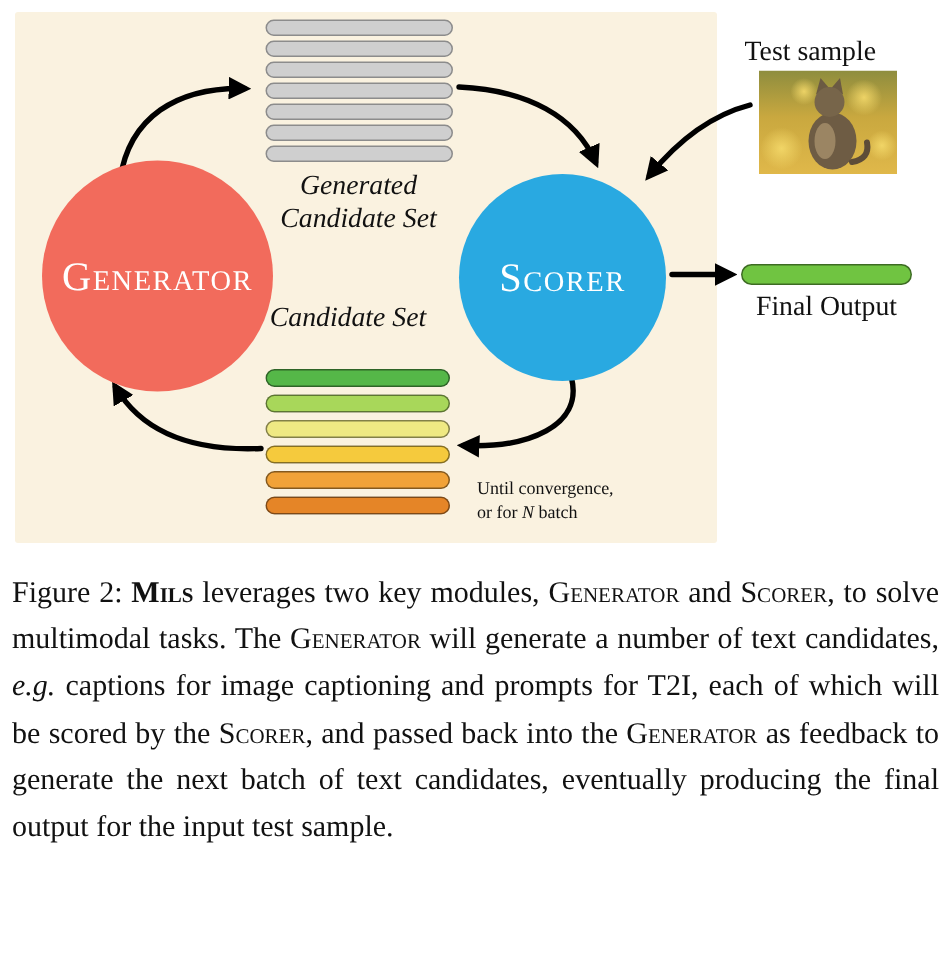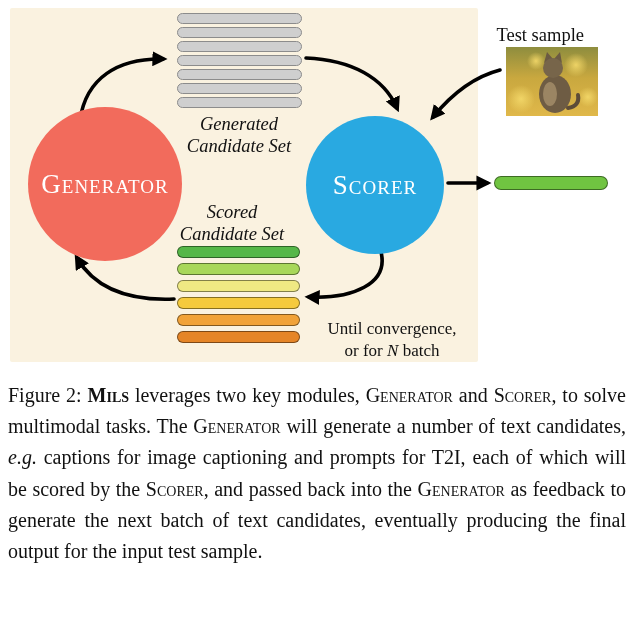--- a/index.html
+++ b/index.html
@@ -26,22 +26,22 @@
   .set-label{position:absolute;text-align:center;font-size:18.5px;line-height:1.18;z-index:2;font-style:italic;}
   .generated-label{left:159px;top:114px;width:160px;}
   .scored-label{left:152px;top:202px;width:160px;}
 
   .test-sample-label{position:absolute;left:462px;top:25px;width:122px;text-align:right;font-size:18.5px;z-index:2;}
   .cat{position:absolute;left:506px;top:47px;width:92px;height:69px;z-index:2;}
   .final-output-bar{position:absolute;left:494px;top:176px;width:114px;height:14px;border-radius:7px;
                     border:1.5px solid rgba(0,0,0,0.45);box-sizing:border-box;z-index:2;}
   .final-output-label{position:absolute;left:484px;top:195px;width:134px;text-align:center;font-size:18.5px;z-index:2;}
 
-  .conv-note{position:absolute;left:318px;top:318px;width:148px;text-align:center;
-             font-size:17px;line-height:1.3;z-index:2;}
+  .conv-note{position:absolute;left:318px;top:318px;width:148px;text-align:left;
+             font-size:12px;line-height:1.3;z-index:2;}
 
   
   .caption{position:absolute;left:8px;top:380px;width:618px;margin:0;
            font-size:20px;line-height:1.56;text-align:justify;z-index:2;}
   .seg-smallcaps{font-variant:small-caps;}
   .seg-bold-smallcaps{font-variant:small-caps;font-weight:bold;font-family:Liberation Serif, serif;}
   .seg-italic{font-style:italic;}
 </style>
 </head>
 <body>
@@ -83,21 +83,20 @@
         <div class="bar" style="background: rgb(207, 207, 207); border-color: rgb(140, 140, 140);"></div>
         <div class="bar" style="background: rgb(207, 207, 207); border-color: rgb(140, 140, 140);"></div>
       </div>
 
     <div class="set-label generated-label">
       <div>Generated</div>
       <div>Candidate Set</div>
     </div>
 
     <div class="set-label scored-label">
-      <div>Scored</div>
       <div>Candidate Set</div>
     </div>
 
     <div class="bar-stack scored-bars">
         <div class="bar" style="background: rgb(85, 183, 72);"></div>
         <div class="bar" style="background: rgb(168, 215, 90);"></div>
         <div class="bar" style="background: rgb(239, 233, 131);"></div>
         <div class="bar" style="background: rgb(245, 202, 61);"></div>
         <div class="bar" style="background: rgb(241, 162, 56);"></div>
         <div class="bar" style="background: rgb(229, 133, 39);"></div>
@@ -126,20 +125,21 @@
         <path d="M38 16 L41 5 L47 12 Z" fill="#6B5A43"></path>
         <path d="M56 16 L54 5 L48 12 Z" fill="#6B5A43"></path>
         <ellipse cx="49" cy="47" rx="16" ry="19" fill="#6E5C44"></ellipse>
         <ellipse cx="44" cy="47" rx="7" ry="12" fill="#C7AD82" opacity="0.5"></ellipse>
         <circle cx="47" cy="21" r="10" fill="#77654A"></circle>
         <path d="M62 61 Q74 59 72 48" stroke="#5D4C38" stroke-width="4" fill="none" stroke-linecap="round"></path>
       </g>
     </svg>
 
     <div class="final-output-bar" style="background: rgb(112, 196, 65);"></div>
+    <div class="final-output-label">Final Output</div>
 
     <div class="conv-note">
       <div>Until convergence,</div>
       <div><span>or for </span><span class="seg-italic">N</span><span> batch</span></div>
     </div>
 
   </div>
 
   <p class="caption"><span>Figure 2: </span><span class="seg-bold-smallcaps">Mils</span><span> leverages two key modules, </span><span class="seg-smallcaps">Generator</span><span> and </span><span class="seg-smallcaps">Scorer</span><span>, to solve multimodal tasks. The </span><span class="seg-smallcaps">Generator</span><span> will generate a number of text candidates, </span><span class="seg-italic">e.g.</span><span> captions for image captioning and prompts for T2I, each of which will be scored by the </span><span class="seg-smallcaps">Scorer</span><span>, and passed back into the </span><span class="seg-smallcaps">Generator</span><span> as feedback to generate the next batch of text candidates, eventually producing the final output for the input test sample.</span></p>
 

